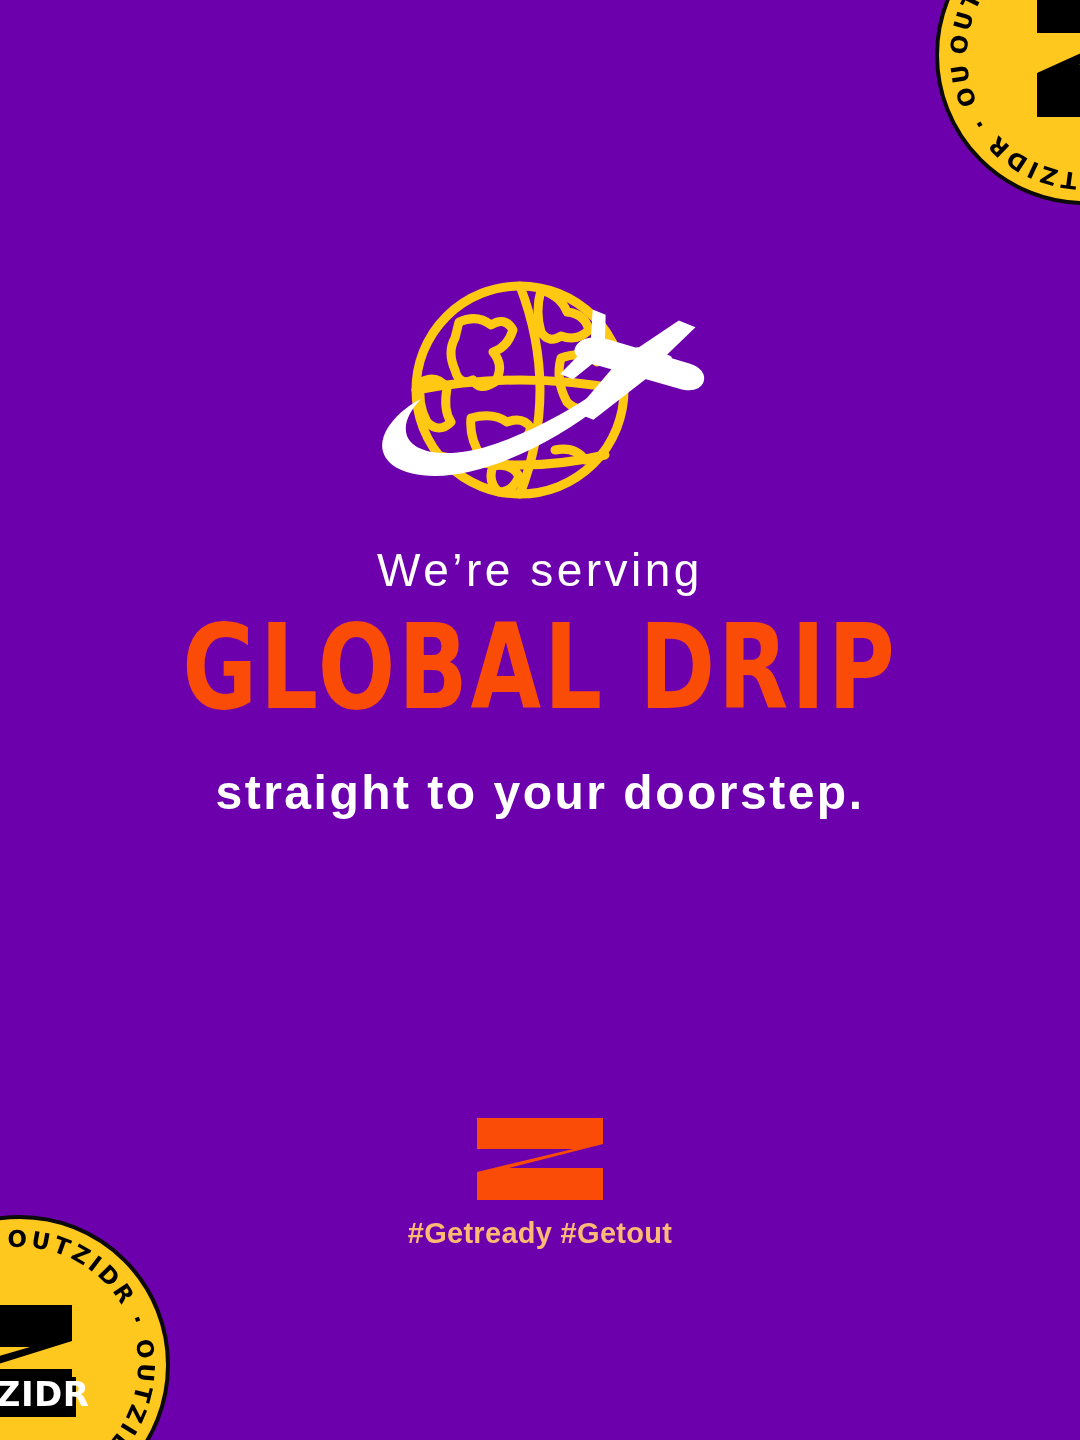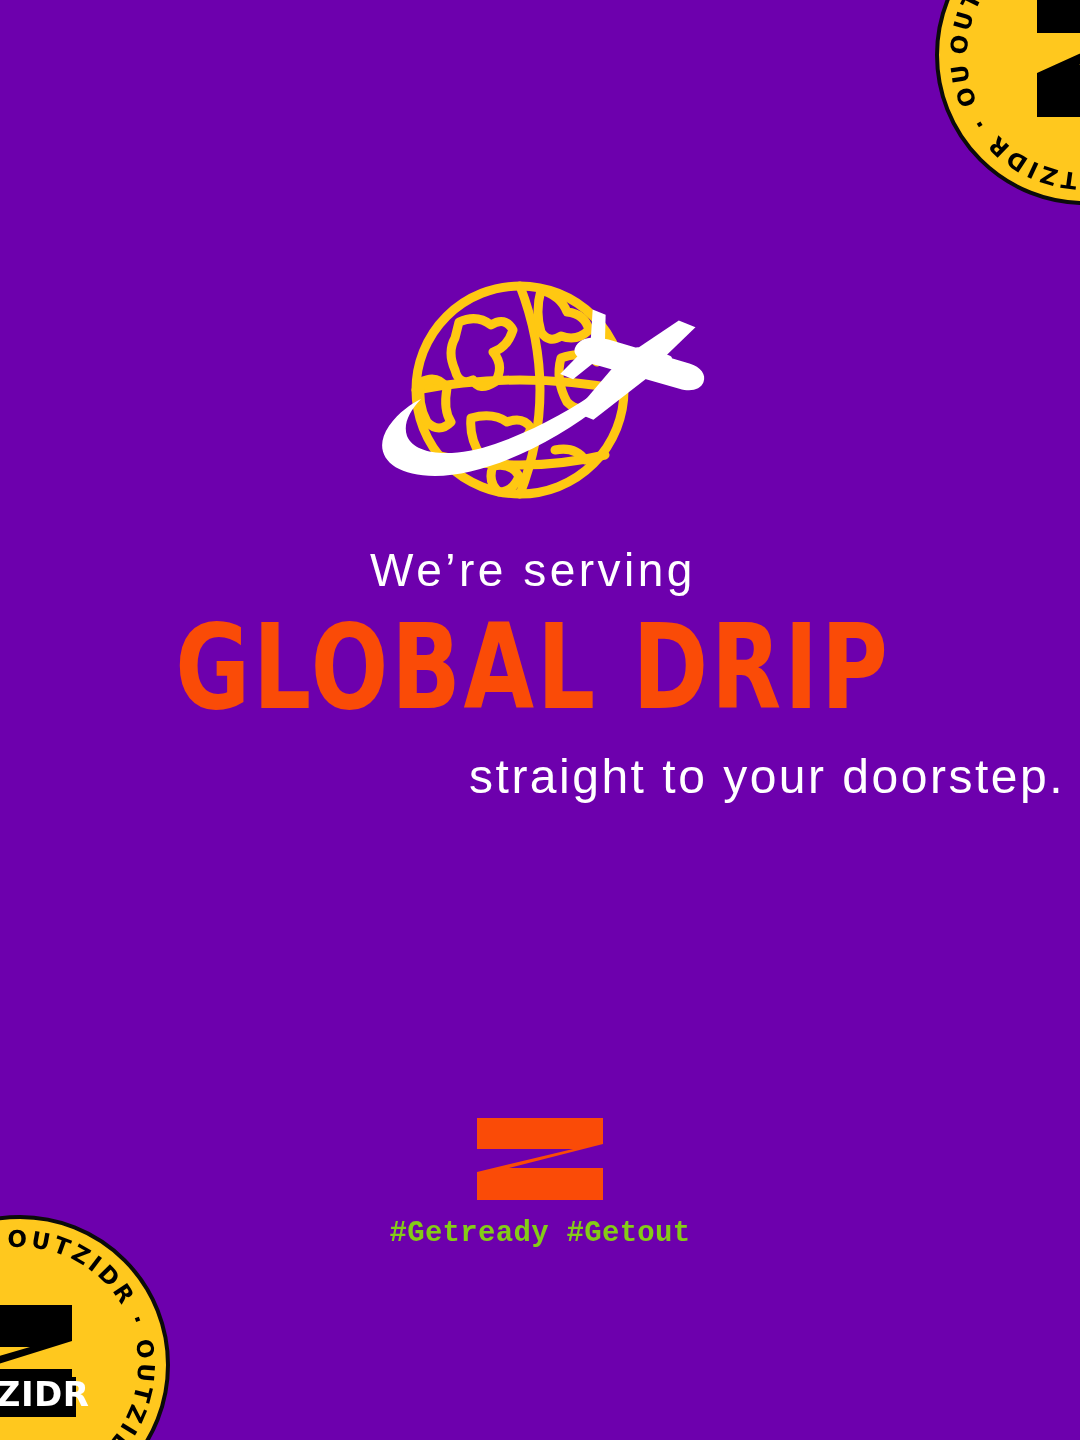--- a/index.html
+++ b/index.html
@@ -24,21 +24,21 @@
     left: 355px;
     top: 270px;
     width: 360px;
     height: 245px;
   }
   #hero-illustration svg { display: block; width: 100%; height: 100%; }
 
   
   #headline-block {
     position: absolute;
-    left: 1px;
+    left: 8px;
     top: 545px;
     width: 1064px;
     text-align: center;
   }
   .line-serving {
     font-size: 46px;
     font-weight: 300;
     color: #FFFFFF;
     letter-spacing: 3.5px;
     line-height: 1.12;
@@ -51,27 +51,26 @@
     color: #FA4B07;
     letter-spacing: 3px;
     line-height: 1.12;
     margin-top: 6px;
     transform: scaleY(1.22) scaleX(0.95);
     transform-origin: center top;
     white-space: pre;
   }
   .line-doorstep {
     font-size: 48px;
-    font-weight: 400;
+    font-weight: 700;
     color: #FFFFFF;
     letter-spacing: 2.5px;
     line-height: 1.12;
-    margin-top: 40px;
-    white-space: pre;
-    text-align: right;
+    margin-top: 56px;
+    white-space: pre;
   }
 
   
   #delivery-block {
     position: absolute;
     left: 0;
     top: 822px;
     width: 1080px;
     text-align: center;
   }
@@ -107,24 +106,24 @@
     width: 1080px;
     text-align: center;
   }
   #z-logo-mark {
     display: block;
     margin: 0 auto;
     width: 126px;
     height: 82px;
   }
   .hashtags {
-    font-family: Liberation Mono, monospace;
+    font-family: Liberation Sans, sans-serif;
     font-size: 29px;
     font-weight: 700;
-    color: #84cc16;
+    color: #fdba74;
     letter-spacing: 0.3px;
     margin-top: 17px;
     white-space: pre;
   }
 
   
   .corner-badge {
     position: absolute;
     width: 300px;
     height: 300px;

